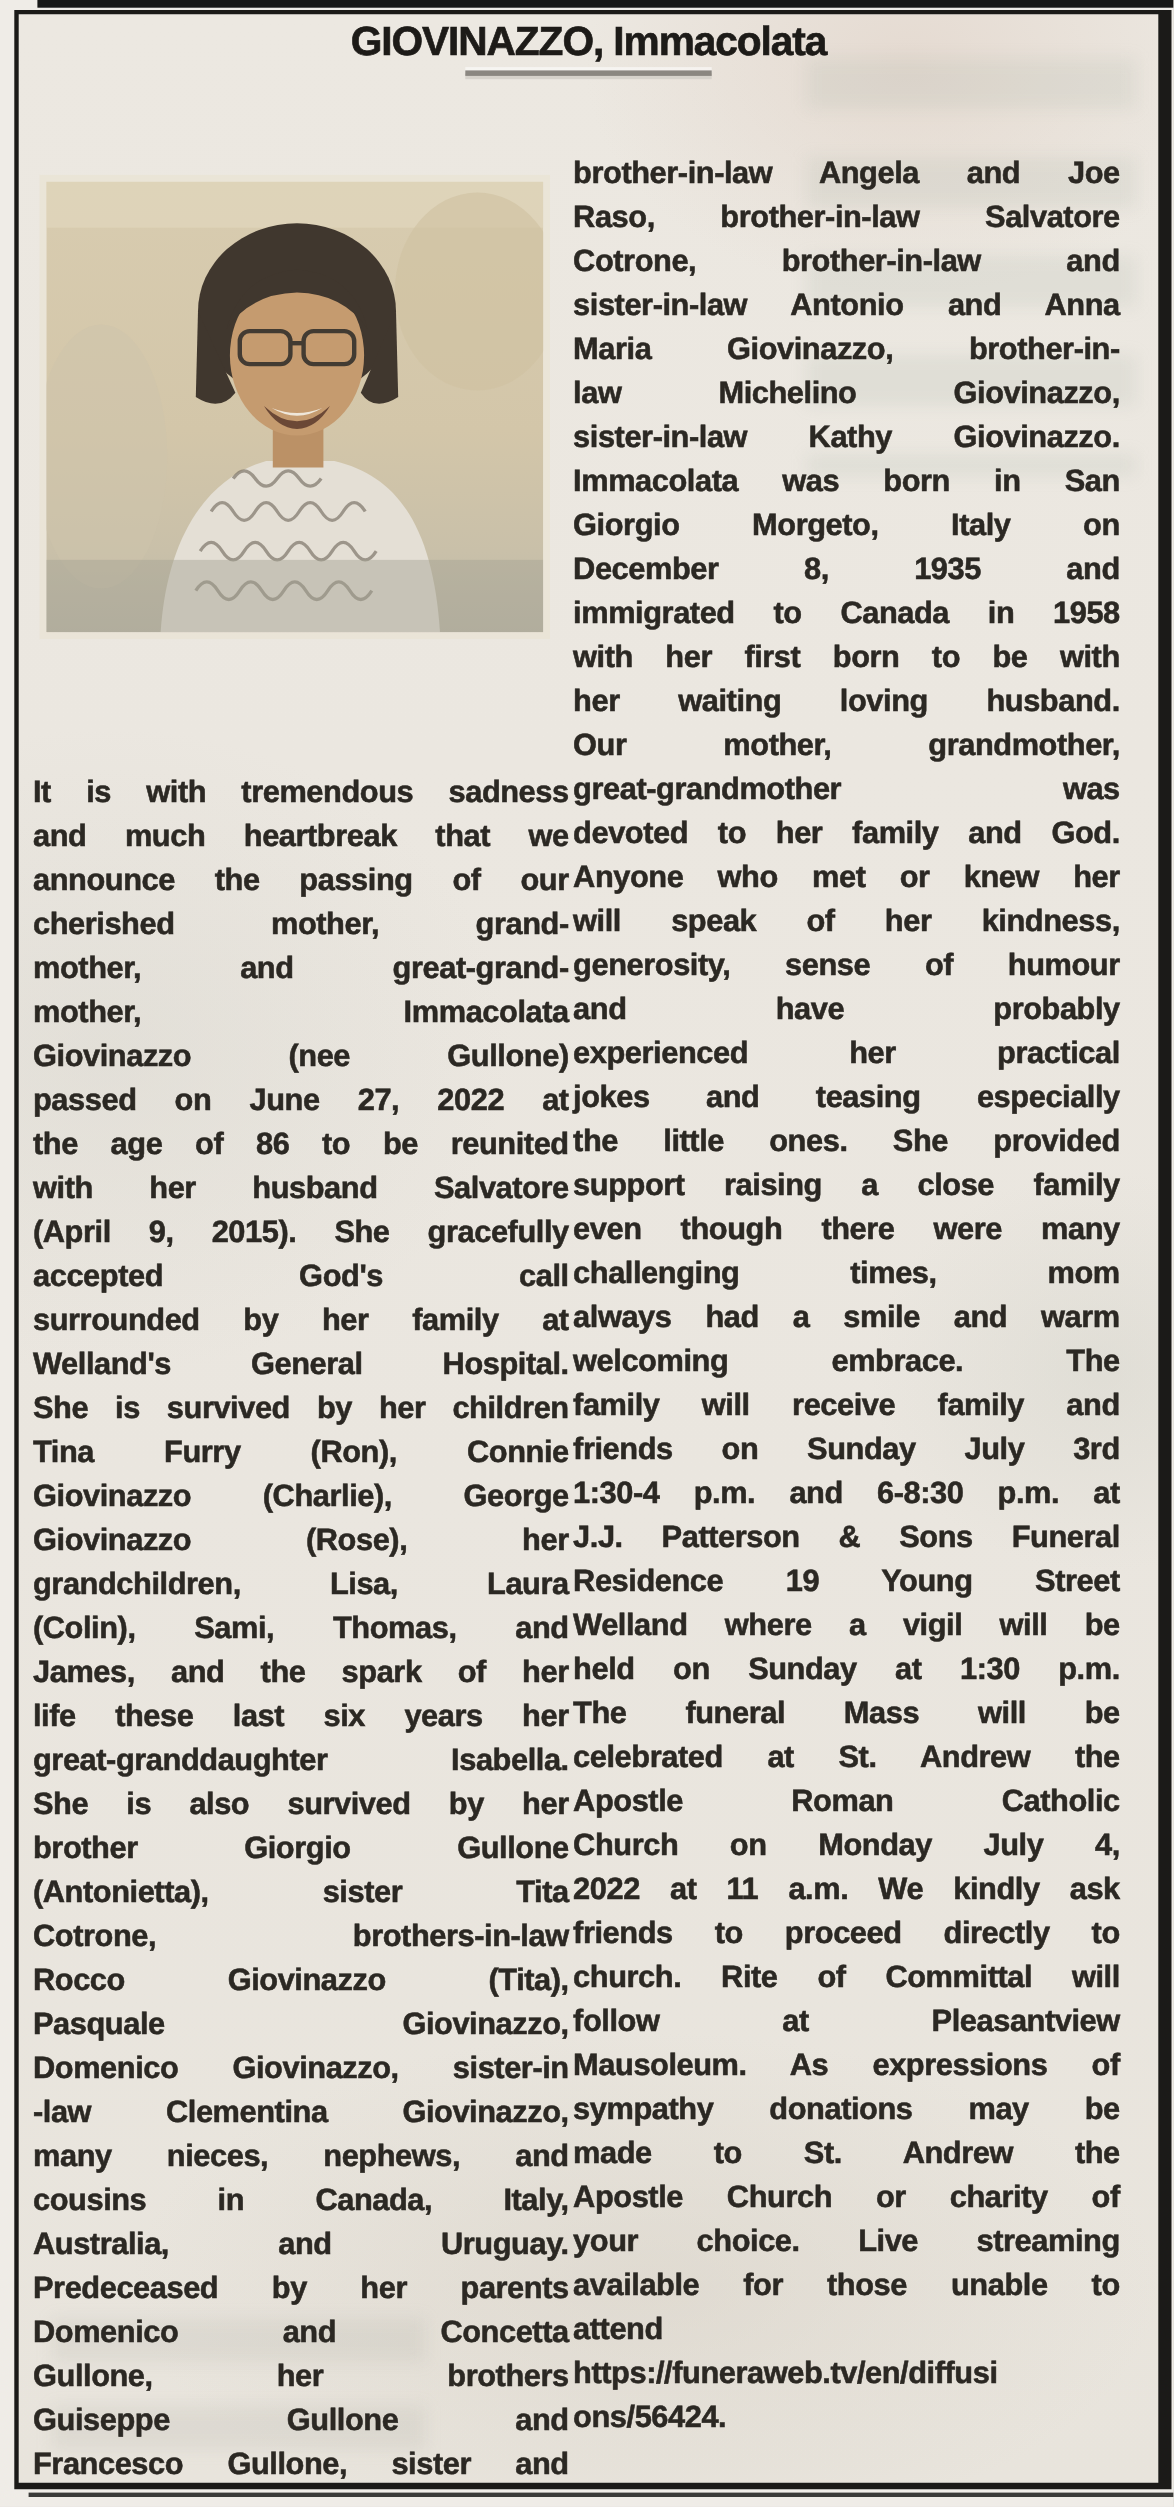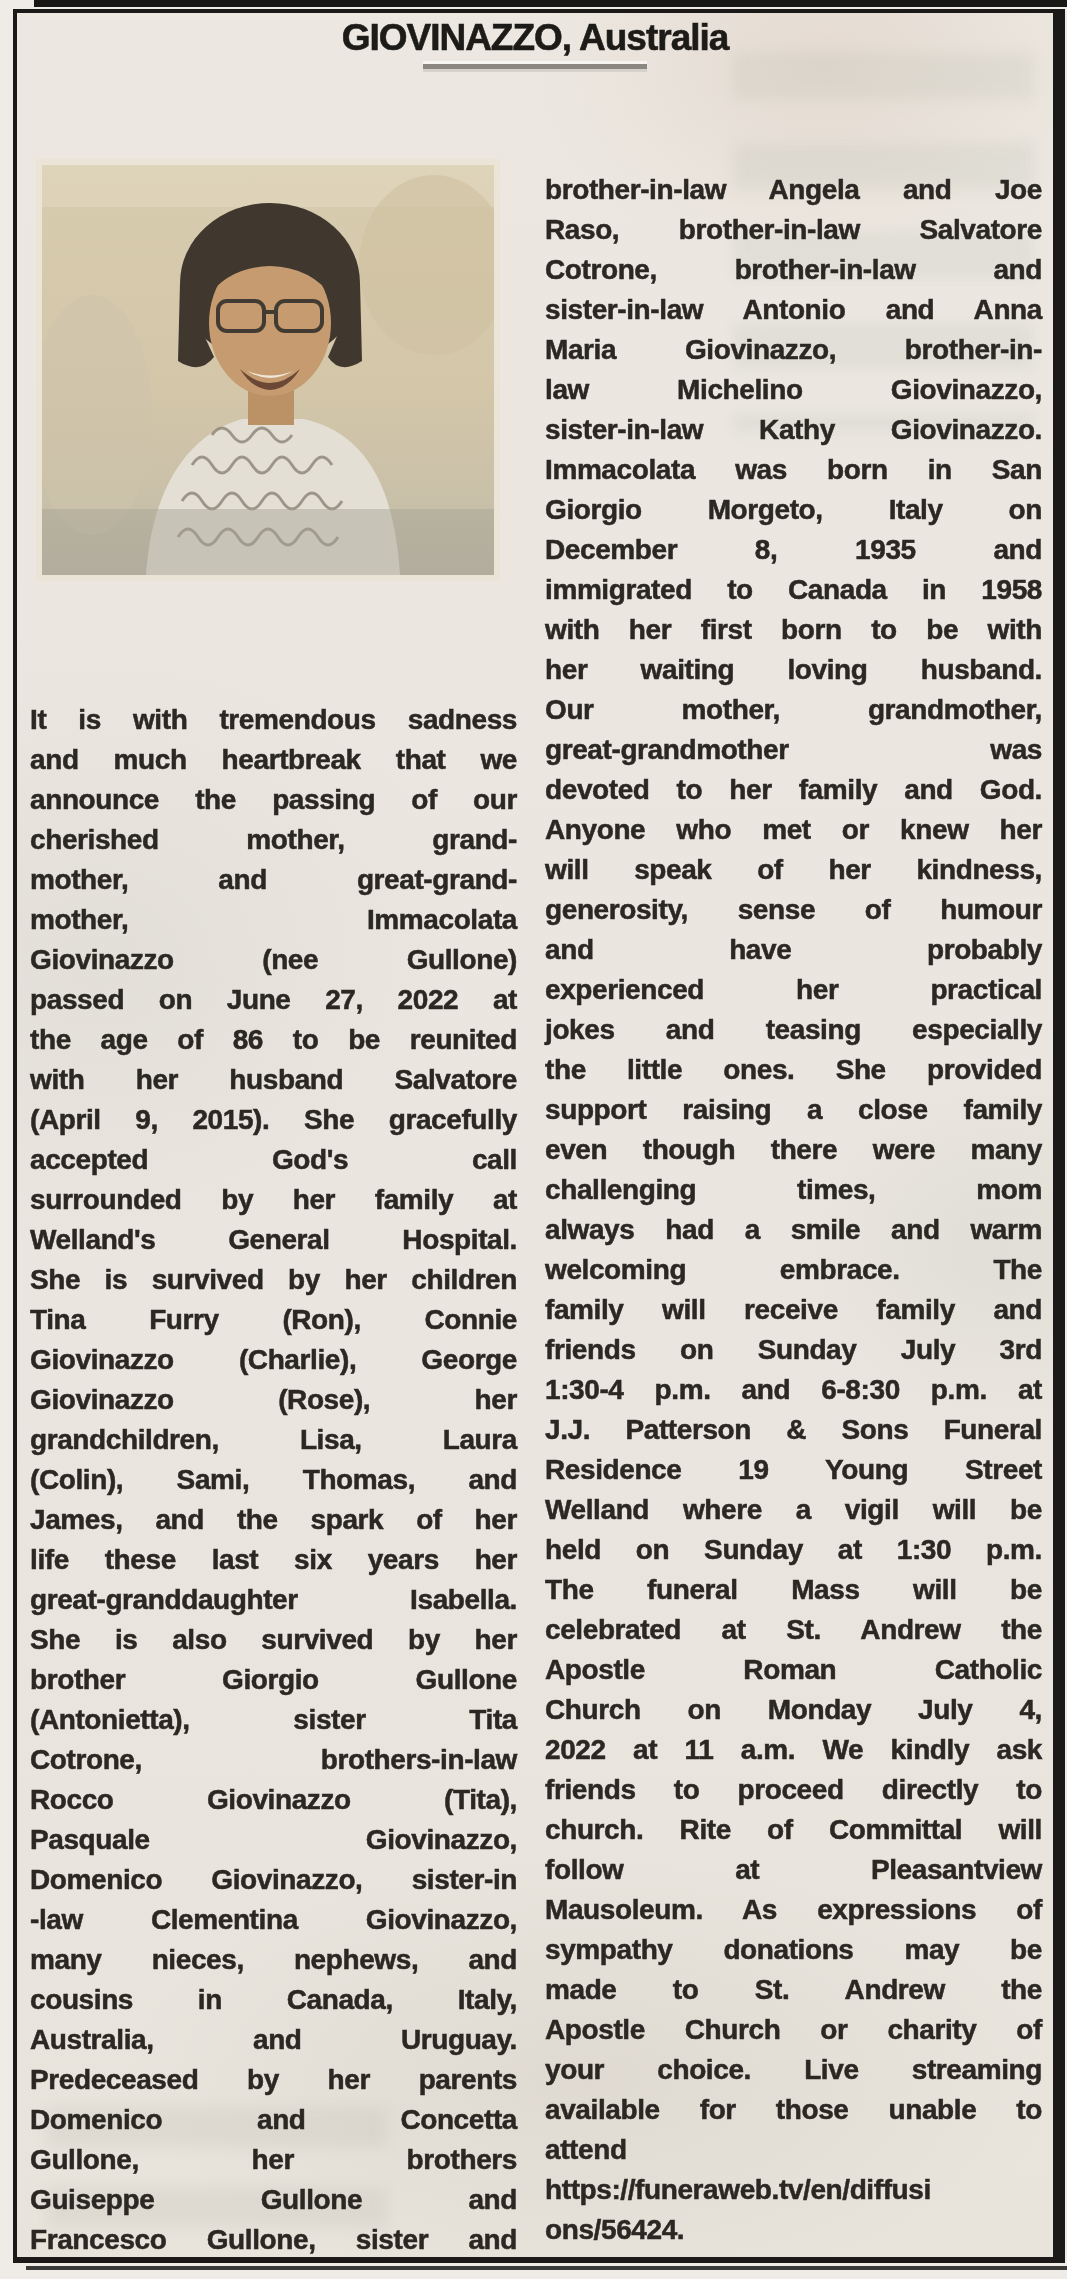--- a/index.html
+++ b/index.html
@@ -38,40 +38,40 @@
     overflow:hidden;
   }
   .col{
     position:absolute;white-space:pre-line;
     text-align:justify;text-align-last:justify;
     font-size:28px;line-height:40px;font-weight:700;
     letter-spacing:-0.4px;color:#2b2823;
     -webkit-text-stroke:.5px #2b2823;
   }
   .col-left{left:13px;top:640px;width:487px;margin-top:47px;}
-  .col-right{left:528px;top:124px;width:497px;margin-top:33px;}
+  .col-right{left:504px;top:124px;width:497px;}
   .footer{
     position:absolute;left:0;right:30px;top:2204px;text-align:center;
     font-style:italic;font-weight:700;font-size:31px;line-height:36px;
     letter-spacing:-0.5px;color:#26241f;-webkit-text-stroke:.5px #26241f;
   }
 </style>
 </head>
 <body>
 
 <div class="sheet">
 
   <div class="scan-strip"></div>
 
   <div class="frame">
 
     <div class="bleed bleed-tr"></div>
     <div class="bleed bleed-bl"></div>
 
-    <div class="title">GIOVINAZZO, Australia</div>
+    <div class="title">GIOVINAZZO, Immacolata</div>
     <div class="divider"></div>
 
     <div class="photo">
       <svg width="452" height="410" viewBox="0 0 452 410">
         <defs>
           <linearGradient id="pbg" x1="0" y1="0" x2="0" y2="1">
             <stop offset="0" stop-color="#d8ccb0"></stop>
             <stop offset="0.55" stop-color="#d3c6a9"></stop>
             <stop offset="0.82" stop-color="#c9c0a9"></stop>
             <stop offset="1" stop-color="#bcb7a7"></stop>

